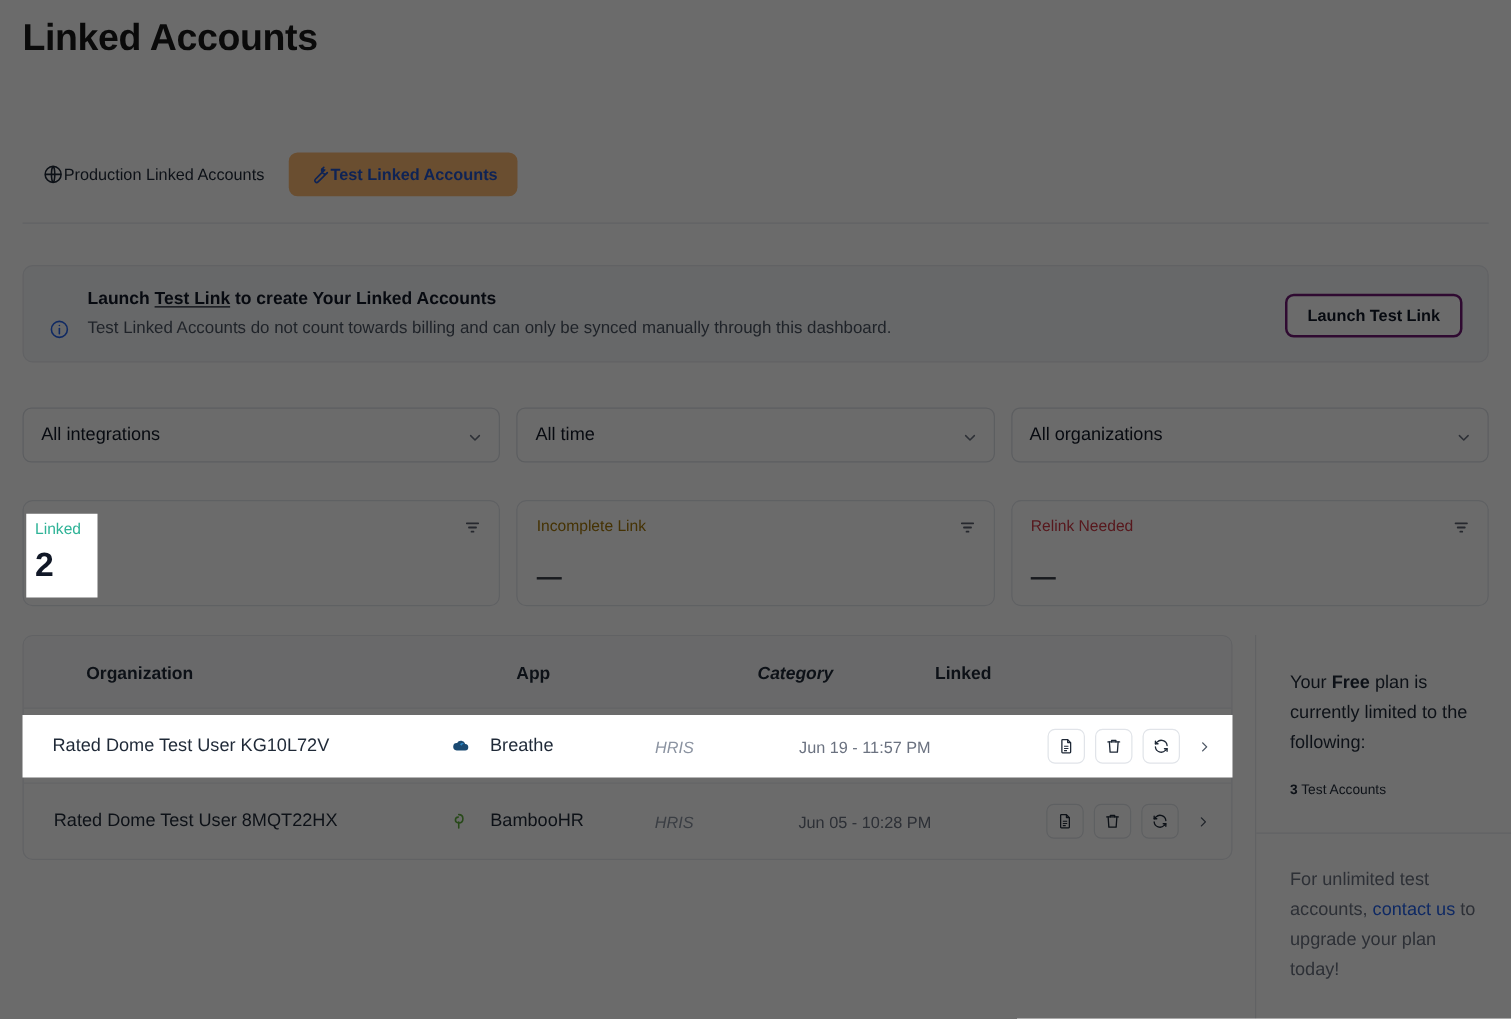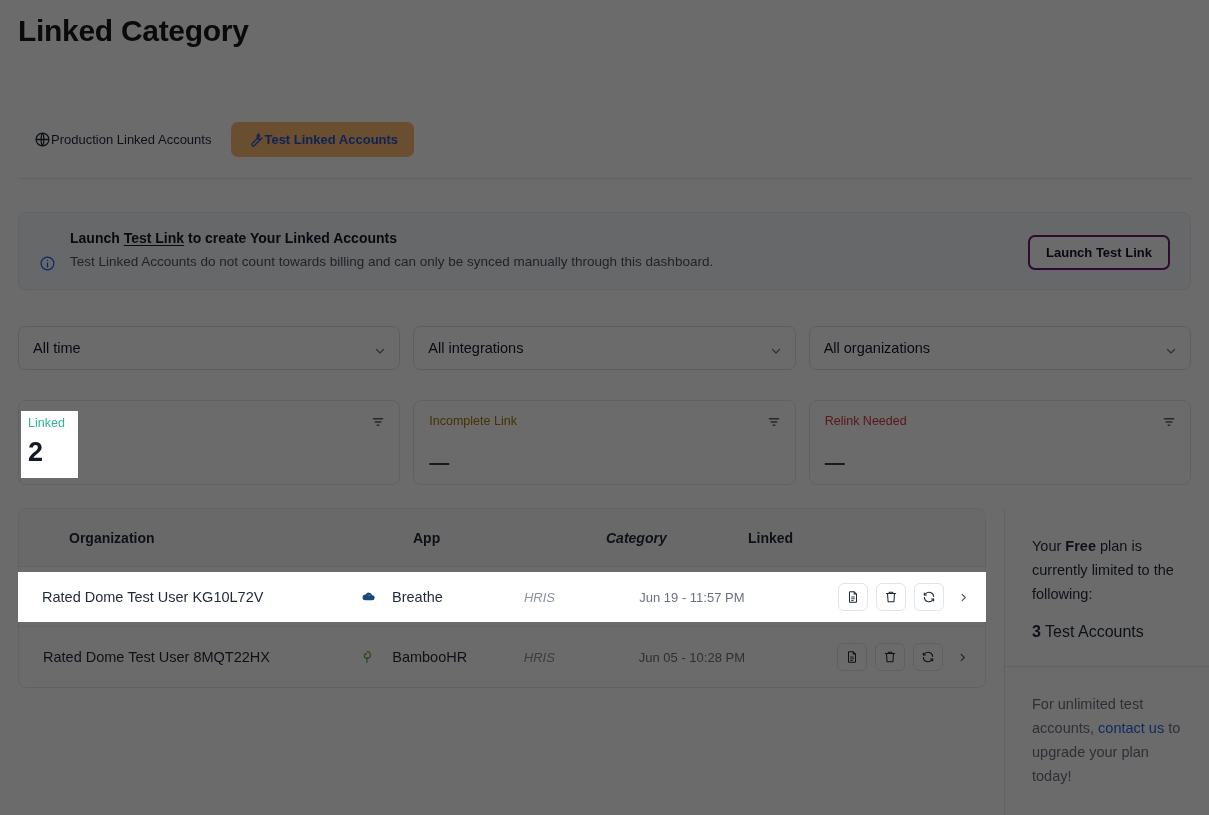--- a/index.html
+++ b/index.html
@@ -234,21 +234,21 @@
     padding: 26px 22px 0 27px;
   }
   .plan-line {
     font-size: 14.5px;
     color: #1f2937;
     line-height: 24px;
   }
   .plan-line b { font-weight: 700; }
   .plan-accounts {
     margin-top: 14px;
-    font-size: 16px;
+    font-size: 11px;
     color: #1f2937;
     line-height: 24px;
   }
   .plan-rule {
     margin: 22px 0 0 -27px;
     width: 205px; height: 1px;
     background: #e7e9ee;
   }
   .plan-foot {
     margin-top: 25px;
@@ -279,21 +279,21 @@
   }
   #spot-row .trow { border-bottom: none; height: 50px; }
 </style>
 </head>
 <body>
 
 <div id="page">
 
   <div id="content">
 
-    <div class="page-title">Linked Category</div>
+    <div class="page-title">Linked Accounts</div>
 
 
     <div class="tabs">
       <div class="tab">
         <span>
           <svg width="17" height="17" viewBox="0 0 24 24" fill="none" stroke="#1f2937" stroke-width="1.8">
             <circle cx="12" cy="12" r="9"></circle>
             <path d="M3 12h18M12 3c2.5 2.6 2.5 15.4 0 18M12 3c-2.5 2.6-2.5 15.4 0 18"></path>
           </svg>
         </span>
@@ -321,29 +321,29 @@
       </span>
       <div class="banner-title">
         <span>Launch </span><u>Test Link</u><span> to create Your Linked Accounts</span>
       </div>
       <div class="banner-desc">Test Linked Accounts do not count towards billing and can only be synced manually through this dashboard.</div>
       <div class="banner-btn">Launch Test Link</div>
     </div>
 
     <div class="filters">
       <div class="filter">
-        <span>All time</span>
+        <span>All integrations</span>
         <span class="chev">
           <svg width="12" height="12" viewBox="0 0 24 24" fill="none" stroke="#6b7280" stroke-width="2.4" stroke-linecap="round" stroke-linejoin="round">
               <path d="M5 9l7 7 7-7"></path>
             </svg>
         </span>
       </div>
       <div class="filter">
-        <span>All integrations</span>
+        <span>All time</span>
         <span class="chev">
           <svg width="12" height="12" viewBox="0 0 24 24" fill="none" stroke="#6b7280" stroke-width="2.4" stroke-linecap="round" stroke-linejoin="round">
               <path d="M5 9l7 7 7-7"></path>
             </svg>
         </span>
       </div>
       <div class="filter">
         <span>All organizations</span>
         <span class="chev">
           <svg width="12" height="12" viewBox="0 0 24 24" fill="none" stroke="#6b7280" stroke-width="2.4" stroke-linecap="round" stroke-linejoin="round">

